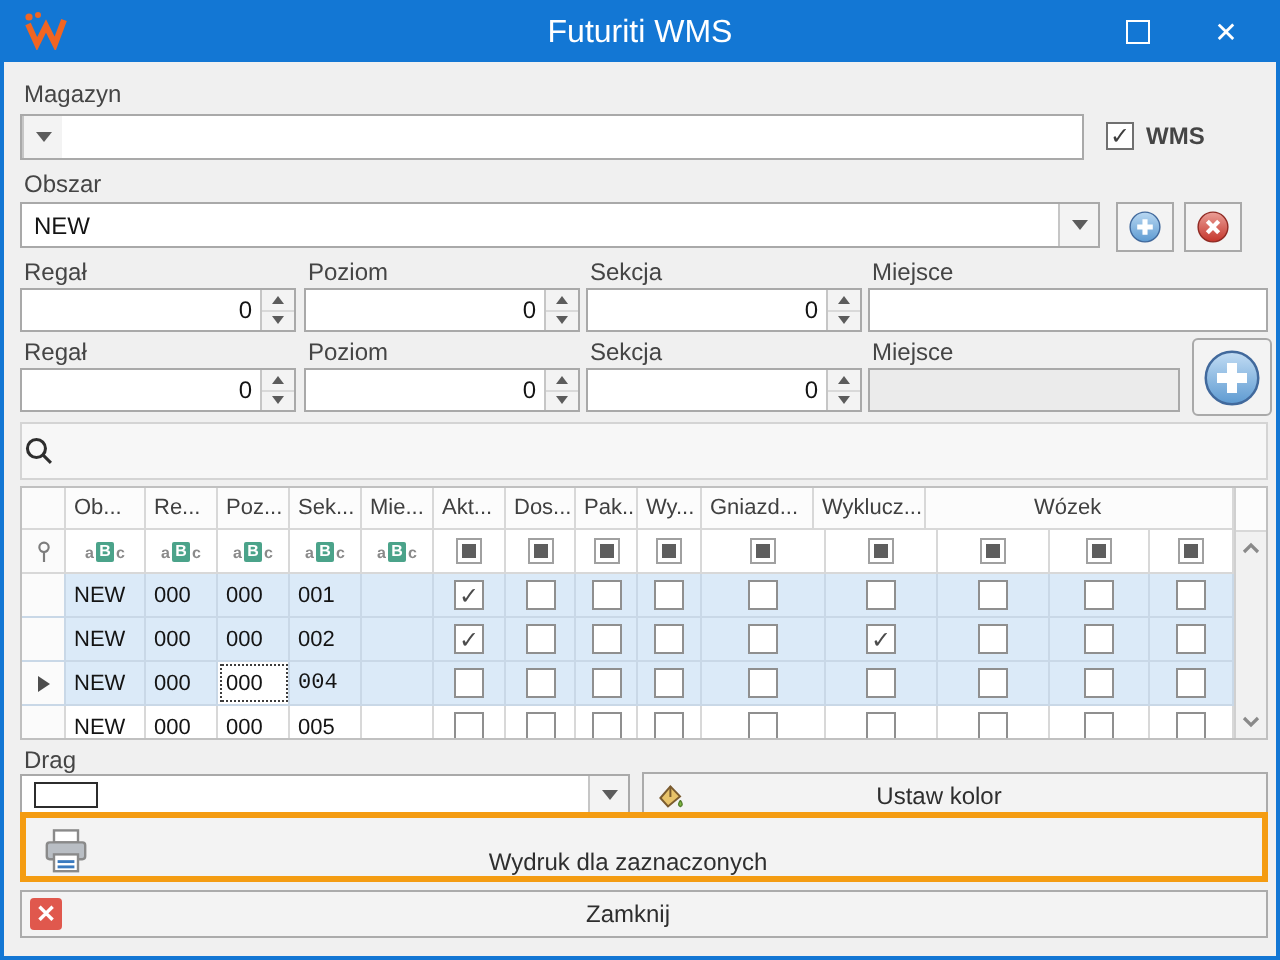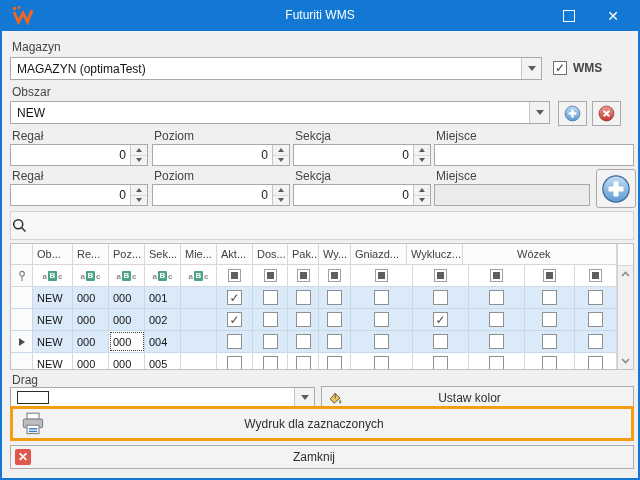--- a/index.html
+++ b/index.html
@@ -2,21 +2,21 @@
 <html><head>
 <meta charset="utf-8">
 <style>
   html,body{margin:0;padding:0;width:640px;height:480px;overflow:hidden;
     font-family:"Liberation Sans",sans-serif;-webkit-font-smoothing:antialiased;}
   .window{position:relative;width:640px;height:480px;box-sizing:border-box;
     background:#f0f0f0;border:2px solid #1377d4;}
   
   .titlebar{position:absolute;top:-2px;left:-2px;width:640px;height:31px;background:#1377d4;}
   .titlebar .title{position:absolute;left:0;right:0;top:8px;text-align:center;
-    color:#fff;font-size:12px;}
+    color:#fff;font-size:16px;}
   .logo{position:absolute;left:11px;top:5px;width:24px;height:20px;}
   .winbtn{position:absolute;top:0;width:34px;height:31px;display:flex;align-items:center;
     justify-content:center;color:#fff;cursor:default;}
   .btn-max{right:54px;}
   .btn-close{right:10px;font-size:14px;}
   .maxglyph{width:10px;height:10px;border:1px solid #fff;display:block;}
   
   .label{position:absolute;font-size:12px;color:#454545;}
   .combo{position:absolute;display:flex;background:#fff;border:1px solid #a9a9a9;box-sizing:border-box;}
   .combo .val{flex:1;padding:0 6px;font-size:12px;color:#141414;display:flex;align-items:center;
@@ -99,21 +99,20 @@
     <div class="winbtn btn-max">
       <span class="maxglyph"></span>
     </div>
     <div class="winbtn btn-close">
       <span>✕</span>
     </div>
   </div>
 
   <div class="label" style="left:10px;top:38px;">Magazyn</div>
   <div class="combo" style="left:8px;top:55px;width:532px;height:23px;">
-    <div class="val">MAGAZYN (optimaTest)</div>
     <div class="arrow">
       <span class="tri-dn"></span>
     </div>
   </div>
   <div style="position:absolute;left:551px;top:59px;display:flex;align-items:center;gap:6px;">
     <span class="checkbox">✓</span>
     <span class="label" style="position:static;font-weight:bold;">WMS</span>
   </div>
 
   <div class="label" style="left:10px;top:83px;">Obszar</div>
@@ -407,21 +406,21 @@
             <span class="gcb"></span>
           </div>
         </div>
         <div class="g-row sel">
           <div class="g-cell g-ind">
             <span class="rowarrow"></span>
           </div>
           <div class="g-cell" style="width: 40px;">NEW</div>
           <div class="g-cell" style="width: 36px;">000</div>
           <div class="g-cell focuscell" style="width: 36px;">000</div>
-          <div class="g-cell" style="width: 36px;">004</div>
+          <div class="g-cell" style="width: 36px; font-family: Liberation Mono, monospace;">004</div>
           <div class="g-cell" style="width: 36px;"></div>
           <div class="g-cell ckcell" style="width: 36px;">
             <span class="gcb"></span>
           </div>
           <div class="g-cell ckcell" style="width: 35px;">
             <span class="gcb"></span>
           </div>
           <div class="g-cell ckcell" style="width: 31px;">
             <span class="gcb"></span>
           </div>
@@ -510,21 +509,21 @@
     <span class="lead">
       <svg width="16" height="16" viewBox="0 0 16 16">
         <path d="M3.2 9 L8.2 3.2 L13 8.2 L7 13.2 Z" fill="#e8c36a" stroke="#7a5b2f" stroke-width="1"></path>
         <path d="M8.2 3.2 L8.2 8.5" stroke="#7a5b2f" stroke-width="1"></path>
         <path d="M13.2 10.2 q1.8 2.4 0 3.1 q-1.8 -.7 0 -3.1" fill="#7fba42" stroke="#567f2d" stroke-width=".7"></path>
       </svg>
     </span>
     <span class="cap">Ustaw kolor</span>
   </div>
 
-  <div class="btn btn-wydruk" style="left:8px;top:404px;width:624px;height:35px;">
+  <div class="btn btn-wydruk" style="left:8px;top:404px;width:624px;height:35px;align-items:flex-end;">
     <span class="lead" style="padding-left:8px;">
       <svg width="24" height="24" viewBox="0 0 20 20">
         <rect x="5" y="1" width="10" height="5" fill="#fff" stroke="#8a8a8a"></rect>
         <rect x="2" y="6" width="16" height="7" rx="1.2" fill="#b9bec4" stroke="#8a8a8a"></rect>
         <rect x="5" y="11" width="10" height="7" fill="#fff" stroke="#8a8a8a"></rect>
         <line x1="6.5" y1="14" x2="13.5" y2="14" stroke="#3a7abf" stroke-width="1.2"></line>
         <line x1="6.5" y1="16.2" x2="13.5" y2="16.2" stroke="#3a7abf" stroke-width="1.2"></line>
       </svg>
     </span>
     <span class="cap">Wydruk dla zaznaczonych</span>

